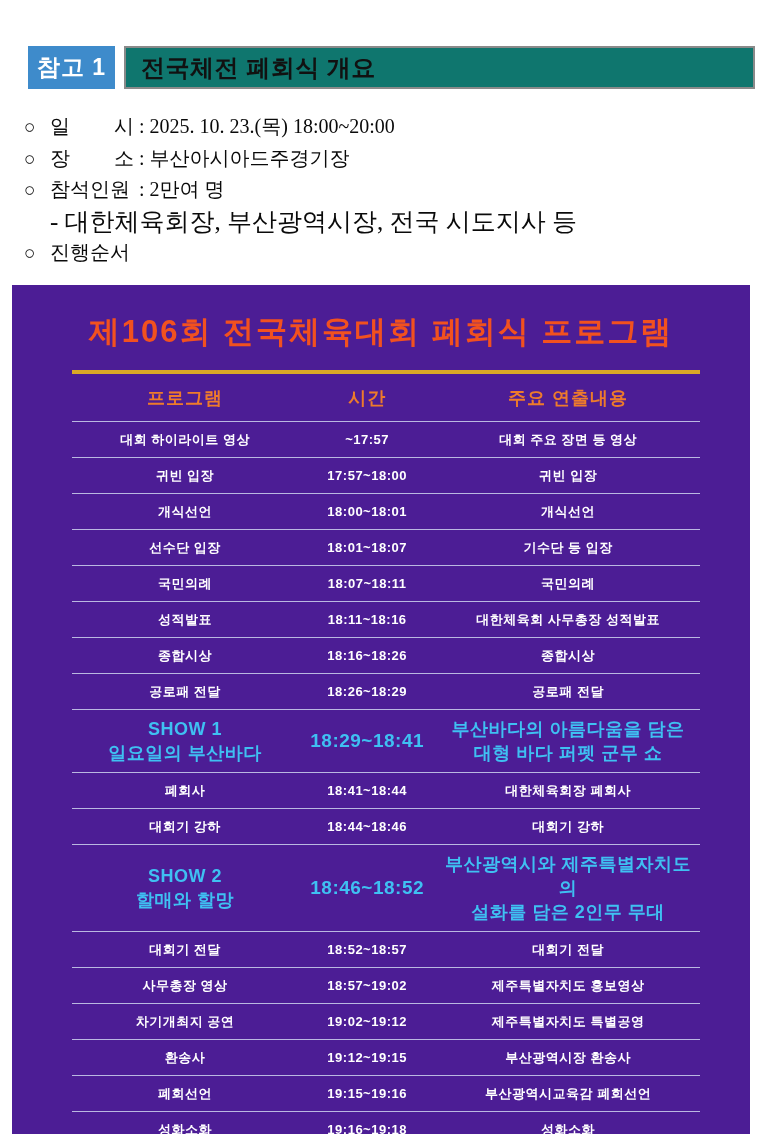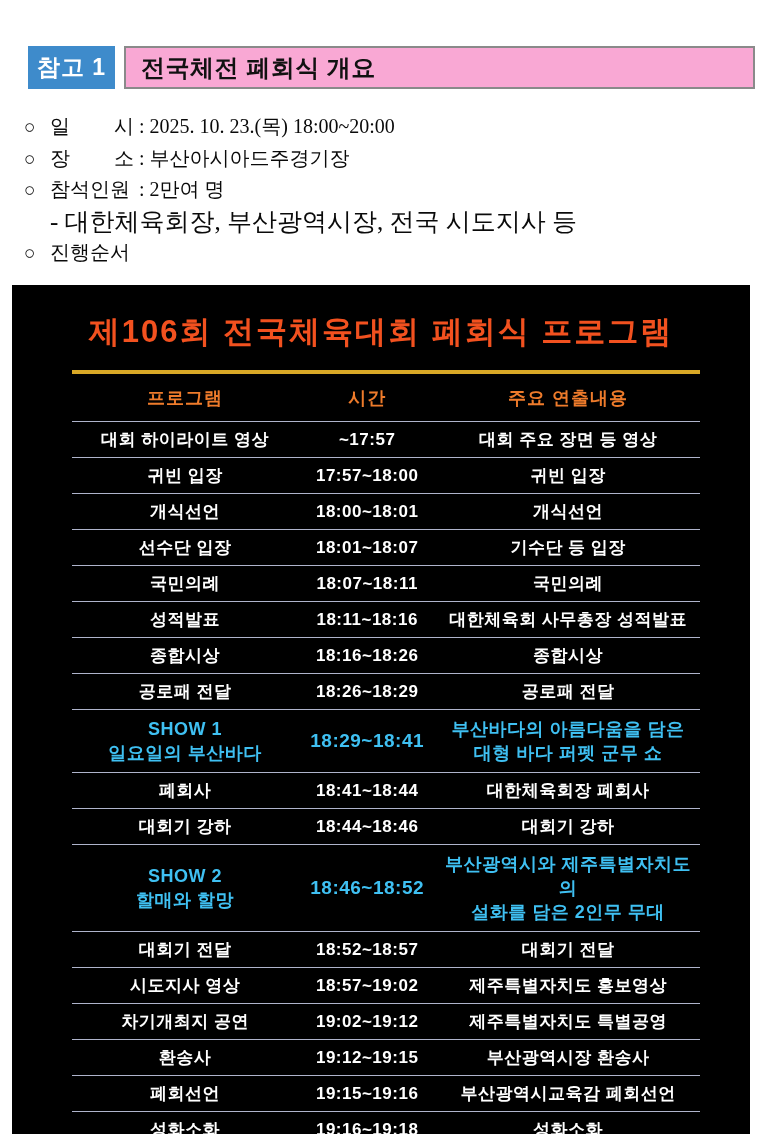--- a/index.html
+++ b/index.html
@@ -11,41 +11,41 @@
     display: flex; align-items: stretch; gap: 9px;
     margin: 46px 25px 0 28px; height: 43px;
   }
   .ref-badge {
     width: 87px; background: #3e8bcb; color: #ffffff;
     font-weight: bold; font-size: 23px;
     display: flex; align-items: center; justify-content: center;
     letter-spacing: 1px;
   }
   .title-box {
-    flex: 1; background: #f9a8d4; border: 2px solid #8a8a8a;
+    flex: 1; background: #0f766e; border: 2px solid #8a8a8a;
     display: flex; align-items: center; padding-left: 15px;
     font-weight: bold; font-size: 24px; color: #111111;
     letter-spacing: 0.5px;
   }
 
   
   .overview {
     margin: 22px 12px 16px 24px;
     font-family: "Liberation Serif", "DejaVu Serif", serif;
     color: #0a0a0a; font-size: 20px;
   }
   .bullet-item { line-height: 31.5px; white-space: nowrap; }
   .bullet-marker { display: inline-block; width: 26px; font-size: 19px; }
   .bullet-label { display: inline-block; width: 84px; text-align-last: justify; text-align: justify; }
   .bullet-sub { line-height: 31.5px; padding-left: 26px; font-size: 25px; }
 
   
   .program-panel {
     margin: 15px 30px 0 12px; width: 738px; height: 849px;
-    background: #000000; padding-top: 19px; overflow: hidden;
+    background: #4c1d95; padding-top: 19px; overflow: hidden;
   }
   .program-title {
     text-align: center; color: #f2511f; font-weight: bold;
     font-size: 31px; letter-spacing: 2px; margin-top: 7px;
   }
   .program-table { margin: 17px 50px 0 60px; }
   .gold-rule { height: 4px; background: #d9a826; }
   .col-head {
     display: grid; grid-template-columns: 36% 22% 42%;
     padding: 12px 0 11px 0;
@@ -54,21 +54,21 @@
     text-align: center; color: #ee7b2b; font-weight: bold; font-size: 18px;
     letter-spacing: 1px;
   }
   .p-row {
     display: grid; grid-template-columns: 36% 22% 42%;
     border-top: 1px solid rgba(206,212,238,0.85);
     align-items: center; padding: 7px 0;
     min-height: 34px;
   }
   .p-row .cell {
-    text-align: center; color: #ffffff; font-weight: bold; font-size: 17px;
+    text-align: center; color: #ffffff; font-weight: bold; font-size: 13px;
     line-height: 21px; letter-spacing: 0.5px;
   }
   .p-row.highlight .cell { color: #3fc0f2; font-size: 18px; line-height: 24px; }
   .p-row.highlight .cell.time { font-size: 19px; }
 </style>
 </head>
 <body>
 
 <div class="doc-header">
   <div class="ref-badge">참고 1</div>
@@ -235,21 +235,21 @@
           </div>
           <div class="cell time">
             <div>18:52~18:57</div>
           </div>
           <div class="cell desc">
             <div>대회기 전달</div>
           </div>
         </div>
         <div class="p-row">
           <div class="cell name">
-            <div>시도지사 영상</div>
+            <div>사무총장 영상</div>
           </div>
           <div class="cell time">
             <div>18:57~19:02</div>
           </div>
           <div class="cell desc">
             <div>제주특별자치도 홍보영상</div>
           </div>
         </div>
         <div class="p-row">
           <div class="cell name">

